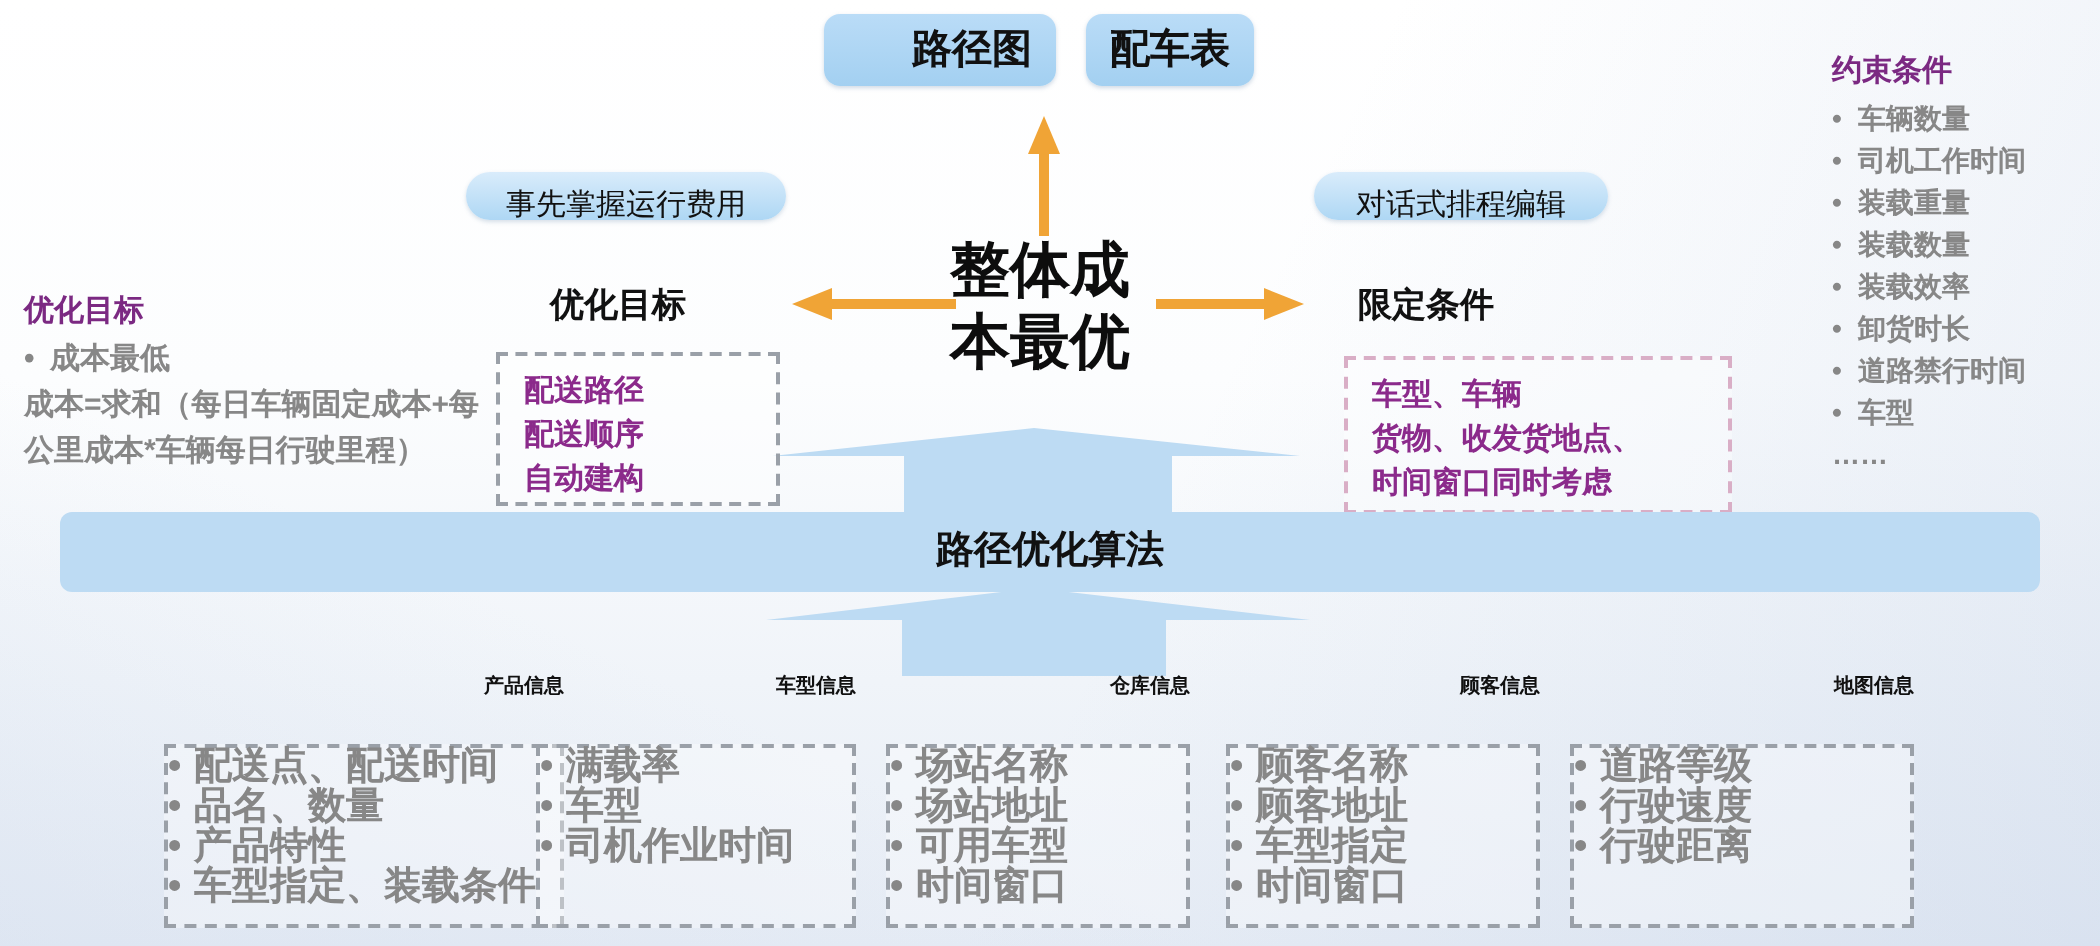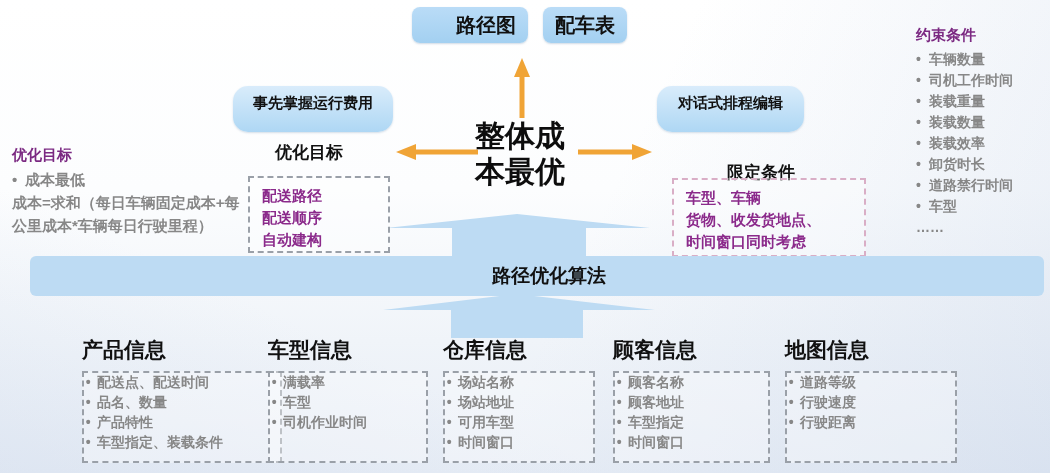--- a/index.html
+++ b/index.html
@@ -16,40 +16,40 @@
   .content{z-index:2;}
   .blue-chip{
     background:linear-gradient(180deg,#badcf7 0%,#a3d0f1 100%);
     border-radius:8px;text-align:center;
     font-weight:bold;font-size:20px;color:#111;line-height:36px;height:36px;
     box-shadow:0 1px 2px rgba(120,150,180,0.35);
   }
   .callout{
     background:linear-gradient(180deg,#d9ecfb 0%,#aed7f4 100%);
     border-radius:15px;text-align:center;
-    font-weight:bold;font-size:15px;color:#111;line-height:34px;height:46px;
+    font-weight:normal;font-size:15px;color:#111;line-height:34px;height:24px;
     box-shadow:0 1px 2px rgba(120,150,180,0.3);
   }
   .branch-label{font-weight:bold;font-size:17px;color:#111;text-align:center;}
   .center-title{font-weight:bold;font-size:30px;line-height:36px;color:#0d0d0d;text-align:center;}
   .dashed-box{border:2px dashed #9aa0a8;background:rgba(255,255,255,0.35);}
   .dashed-box.pink{border-color:#d9aec6;}
   .purple-lines{font-weight:bold;font-size:15px;line-height:22px;color:#8b2a8b;padding:7px 6px 6px 12px;}
   .side-title{font-weight:bold;font-size:15px;color:#7b2982;margin:0 0 4px 0;}
   .gray{color:#878787;}
   ul.plain{list-style:none;margin:0;padding:0;}
   ul.plain li{position:relative;padding-left:13px;}
   ul.plain li::before{content:"\2022";position:absolute;left:0;top:0;}
   .side-list{font-size:14px;font-weight:bold;line-height:21px;}
   .banner{
     background:#bddbf3;border-radius:6px;text-align:center;
-    font-weight:bold;font-size:19px;color:#111;line-height:40px;height:40px;padding-left:24px;
+    font-weight:bold;font-size:19px;color:#111;line-height:40px;height:40px;
   }
-  .col-title{font-weight:bold;font-size:21px;color:#111;text-align:left;margin-bottom:7px;}
-  .col-box{height:88px;padding:9px 6px 6px 14px;font-size:14px;font-weight:bold;line-height:20px;font-family:Liberation Mono, monospace;}
+  .col-title{font-weight:bold;font-size:10px;color:#111;text-align:right;margin-bottom:22px;}
+  .col-box{height:88px;padding:9px 6px 6px 14px;font-size:19px;font-weight:bold;line-height:20px;}
   .formula{font-size:15px;font-weight:bold;line-height:23px;width:242px;}
   .lp-bullet{font-size:15px;font-weight:bold;line-height:22px;}
 </style>
 </head>
 <body>
 
 <svg class="svg-layer" width="1050" height="473">
 
   <polygon points="517,214 650,228 586,228 586,258 452,258 452,228 386,228" fill="#bddbf3"></polygon>
 
@@ -81,21 +81,21 @@
 
 <div class="abs content callout" style="left:233px;top:86px;width:160px;">事先掌握运行费用</div>
 <div class="abs content branch-label" style="left:248px;top:141px;width:122px;">优化目标</div>
 <div class="abs content dashed-box purple-lines" style="left:248px;top:176px;width:120px;height:60px;">
   <div>配送路径</div>
   <div>配送顺序</div>
   <div>自动建构</div>
 </div>
 
 <div class="abs content callout" style="left:657px;top:86px;width:147px;">对话式排程编辑</div>
-<div class="abs content branch-label" style="left:696px;top:141px;width:130px;margin-top:20px;">限定条件</div>
+<div class="abs content branch-label" style="left:648px;top:141px;width:130px;">限定条件</div>
 <div class="abs content dashed-box pink purple-lines" style="left:672px;top:178px;width:172px;height:62px;">
   <div>车型、车辆</div>
   <div>货物、收发货地点、</div>
   <div>时间窗口同时考虑</div>
 </div>
 
 <div class="abs content" style="left:12px;top:146px;width:250px;">
   <div class="side-title">优化目标</div>
   <ul class="plain gray lp-bullet">
     <li>成本最低</li>

